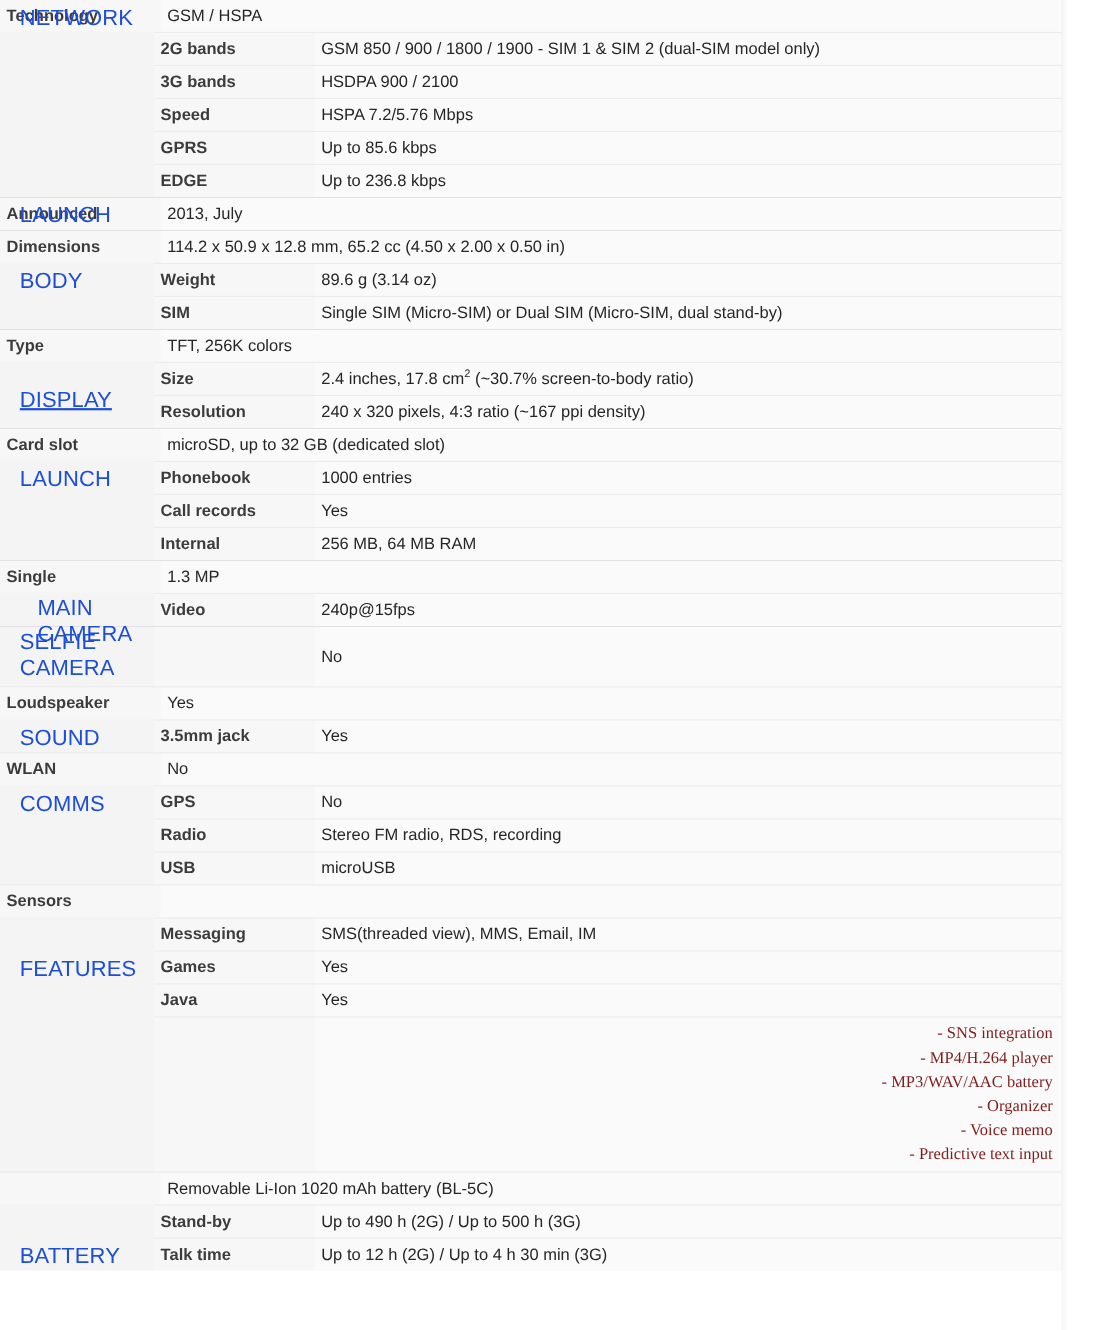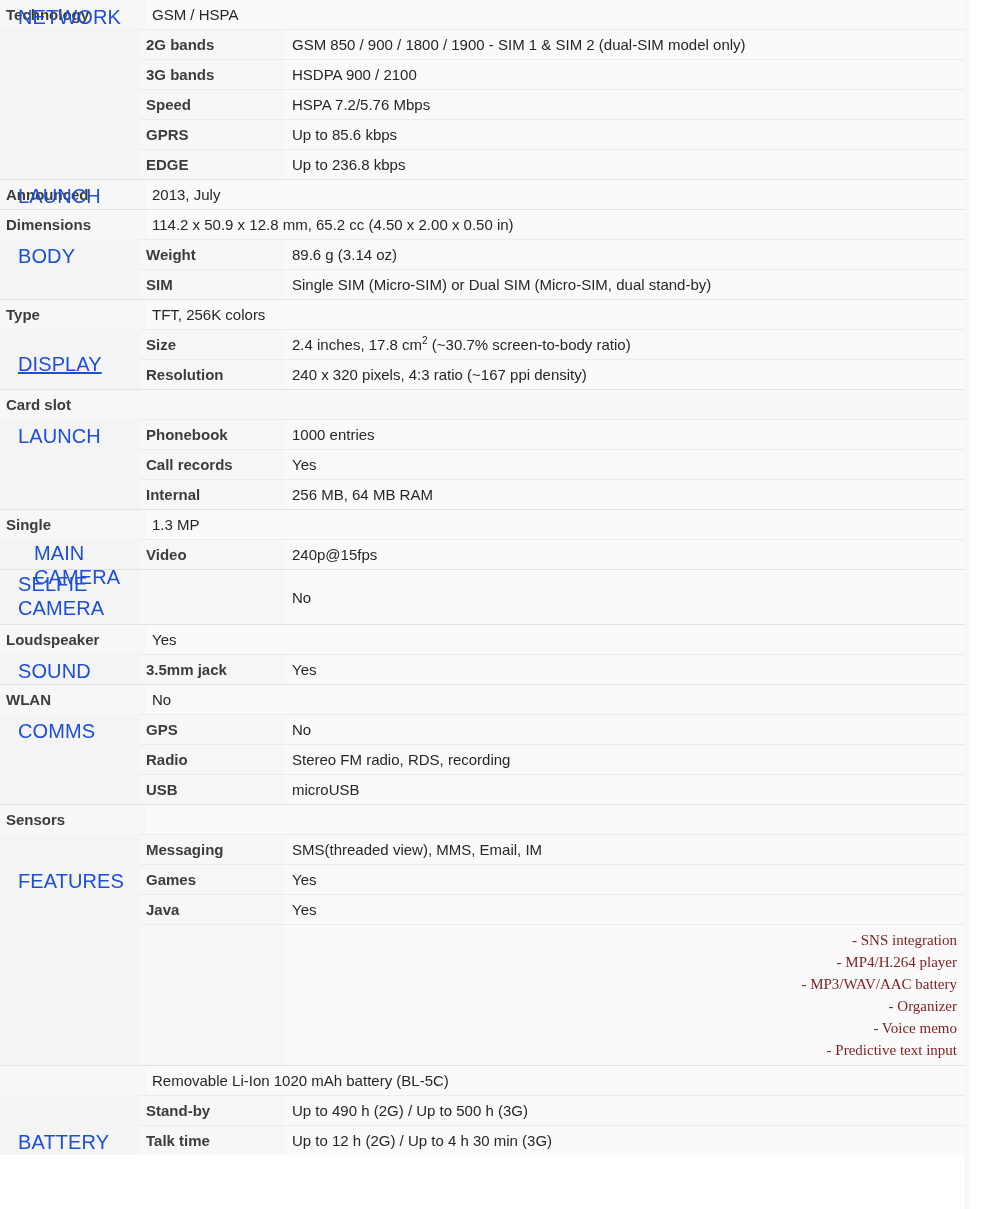--- a/index.html
+++ b/index.html
@@ -243,20 +243,23 @@
           <div class="cell-label">Resolution</div>
           <div class="cell-value">
             <span class="val-text">240 x 320 pixels, 4:3 ratio (~167 ppi density)</span>
           </div>
         </div>
       </div>
       <div class="spec-section">
         <div class="section-row row-h">
           <div class="cell-category" style="position: absolute; left: 0px; width: 140px; background: transparent; top: 419px;">LAUNCH</div>
           <div class="cell-label">Card slot</div>
+          <div class="cell-value">
+            <span class="val-text">microSD, up to 32 GB (dedicated slot)</span>
+          </div>
         </div>
         <div class="section-row row-h">
           <div class="cell-category"></div>
           <div class="cell-label">Phonebook</div>
           <div class="cell-value">
             <span class="val-text">1000 entries</span>
           </div>
         </div>
         <div class="section-row row-h">
           <div class="cell-category"></div>

